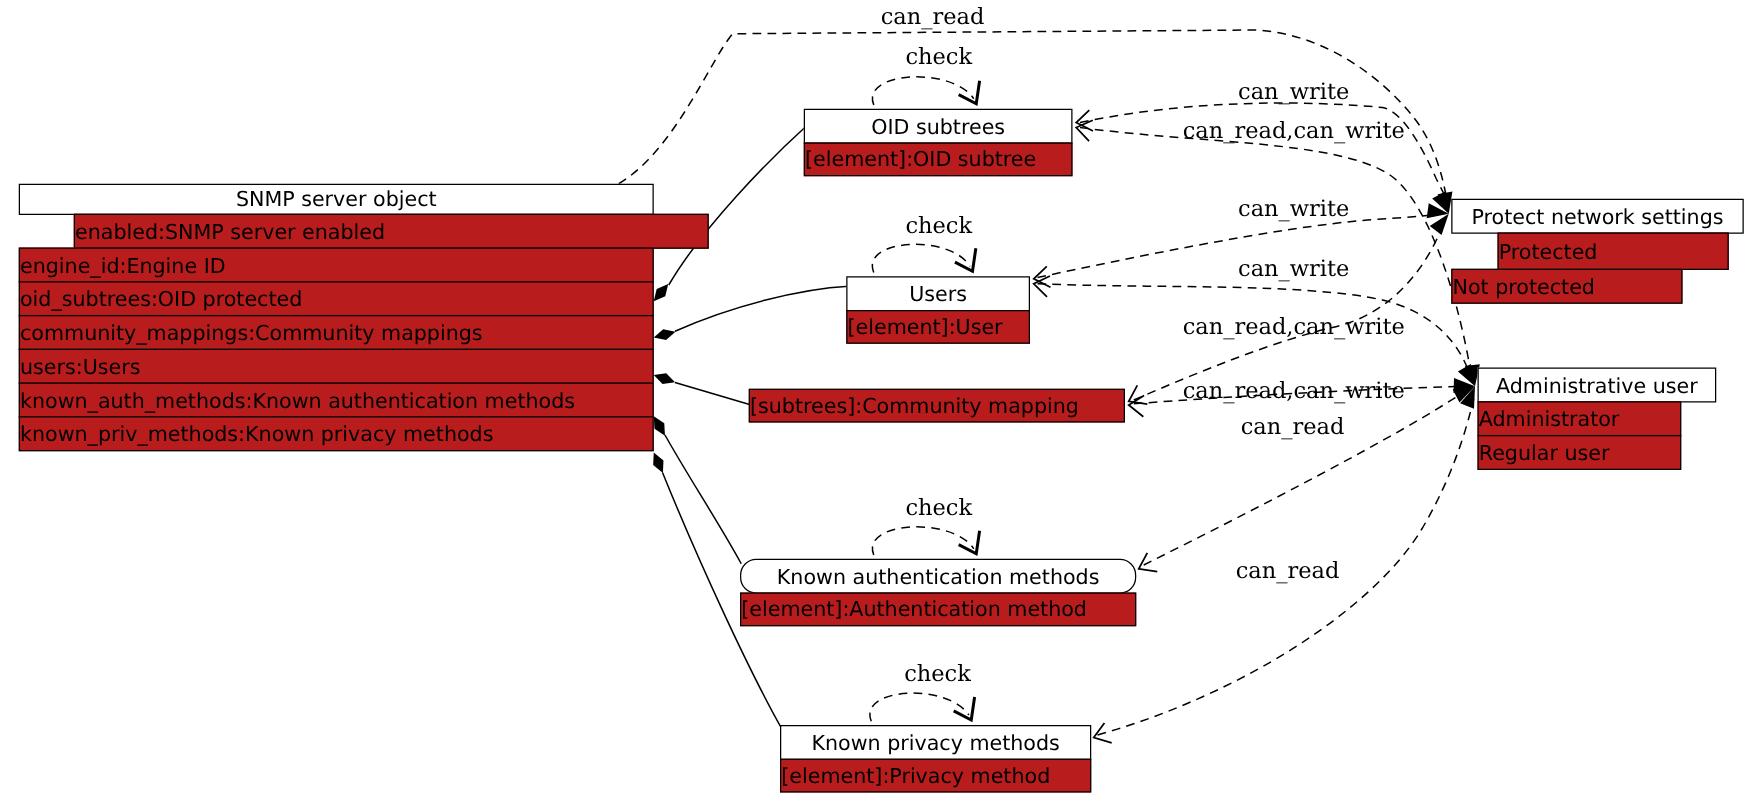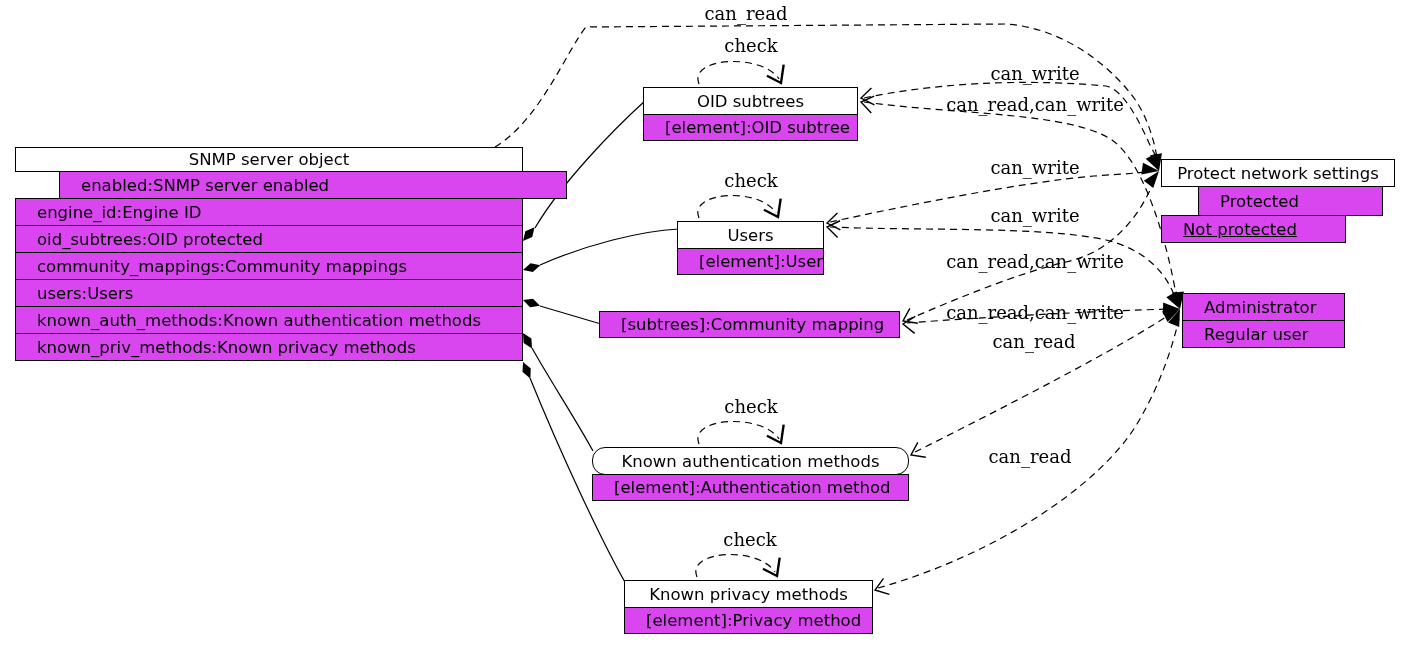--- a/index.html
+++ b/index.html
@@ -2,22 +2,22 @@
 <html><head>
 <meta charset="utf-8">
 <style>
   html,body{margin:0;padding:0;background:#ffffff;}
   #stage{position:relative;width:1411px;height:648px;background:#ffffff;overflow:hidden;
          font-family:"DejaVu Sans","Liberation Sans",sans-serif;color:#000;}
   #edges{position:absolute;left:0;top:0;width:1411px;height:648px;}
   .node{position:absolute;}
   .t{box-sizing:border-box;border:1px solid #000;background:#fff;font-size:16.5px;
      display:flex;align-items:center;justify-content:center;white-space:nowrap;}
-  .r{box-sizing:border-box;border:1px solid #000;margin-top:-1px;background:#d946ef;font-size:16.5px;
-     display:flex;align-items:center;padding:0 21px;white-space:nowrap;}
+  .r{box-sizing:border-box;border:1px solid #000;margin-top:-1px;background:#b91c1c;font-size:16.5px;
+     display:flex;align-items:center;padding:0 0;white-space:nowrap;}
   .elabel{position:absolute;transform:translateX(-50%);white-space:nowrap;
           font-family:"DejaVu Serif","Liberation Serif",serif;font-size:18px;}
   .edge{fill:none;stroke:#000;stroke-width:1.2;stroke-dasharray:7 5;}
   .solid{fill:none;stroke:#000;stroke-width:1.2;}
   .fillblk{fill:#000;stroke:none;}
   .vee{fill:none;stroke:#000;stroke-width:1.4;}
   .veebold{fill:none;stroke:#000;stroke-width:2.4;}
 </style>
 </head>
 <body>
@@ -119,24 +119,25 @@
   </div>
 
   <div class="node" style="left:624px;top:580px;width:249px;">
     <div class="t" style="width:249px;height:28px;">Known privacy methods</div>
     <div class="r" style="width:249px;height:27px;">[element]:Privacy method</div>
   </div>
 
   <div class="node" style="left:1161px;top:159px;width:234px;">
     <div class="t" style="width:234px;height:28px;">Protect network settings</div>
     <div class="r" style="width:185px;height:30px;margin-left:37px;">Protected</div>
-    <div class="r" style="width:185px;height:28px;text-decoration:underline;">Not protected</div>
+    <div class="r" style="width:185px;height:28px;">Not protected</div>
   </div>
 
   <div class="node" style="left:1182px;top:294px;width:191px;">
+    <div class="t" style="width:191px;height:28px;">Administrative user</div>
     <div class="r" style="width:163px;height:28px;">Administrator</div>
     <div class="r" style="width:163px;height:28px;">Regular user</div>
   </div>
 
   <div class="elabel" style="left:746px;top:3px;">can_read</div>
   <div class="elabel" style="left:751px;top:35px;">check</div>
   <div class="elabel" style="left:751px;top:170px;">check</div>
   <div class="elabel" style="left:751px;top:396px;">check</div>
   <div class="elabel" style="left:750px;top:529px;">check</div>
   <div class="elabel" style="left:1035px;top:63px;">can_write</div>

